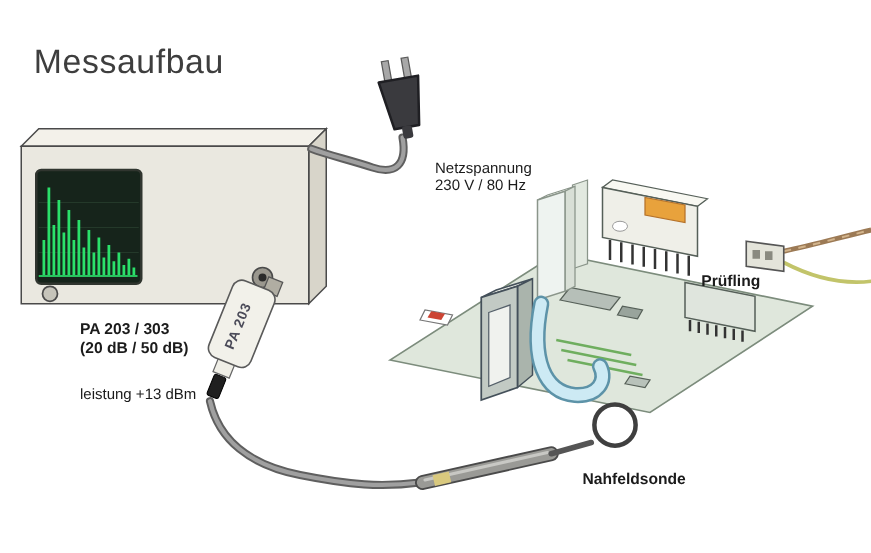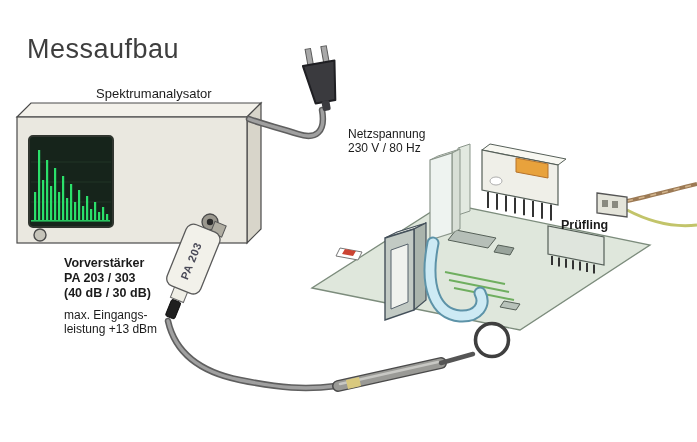--- a/index.html
+++ b/index.html
@@ -146,36 +146,34 @@
     <rect x="188" y="304" width="10" height="18" rx="2" fill="#1f1f1f" stroke="#000" stroke-width="0.8"></rect>
     <rect x="186" y="290" width="14" height="13" fill="#efeee6" stroke="#666" stroke-width="1"></rect>
     <rect x="199" y="216" width="12" height="12" fill="#b0ada2" stroke="#555" stroke-width="1" transform="rotate(0)"></rect>
     <rect x="175" y="226" width="36" height="66" rx="8" fill="#f2f1ea" stroke="#5a5a5a" stroke-width="1.3"></rect>
   </g>
 
 </svg>
 
 <div class="lbl title" style="left:27px;top:33px;">Messaufbau</div>
 
-<div class="lbl" style="left:96px;top:86px;font-size:13px;">Spektrumanalysator</div>
 
 <div class="lbl small" style="left:348px;top:79px;margin-top:48px;">
   <div>Netzspannung</div>
   <div>230 V / 80 Hz</div>
 </div>
 
 <div class="lbl b" style="left:64px;top:256px;">
-  <div>Vorverstärker</div>
   <div>PA 203 / 303</div>
-  <div>(40 dB / 30 dB)</div>
+  <div>(20 dB / 50 dB)</div>
 </div>
 
 <div class="lbl small" style="left:64px;top:308px;">
-  <div>max. Eingangs-</div>
   <div>leistung +13 dBm</div>
 </div>
 
 <div class="dev-label">PA 203</div>
 
 <div class="lbl b" style="left:561px;top:178px;margin-top:40px;">Prüfling</div>
 
+<div class="lbl b" style="left:466px;top:376px;">Nahfeldsonde</div>
 
 </div>
 
 </body></html>

